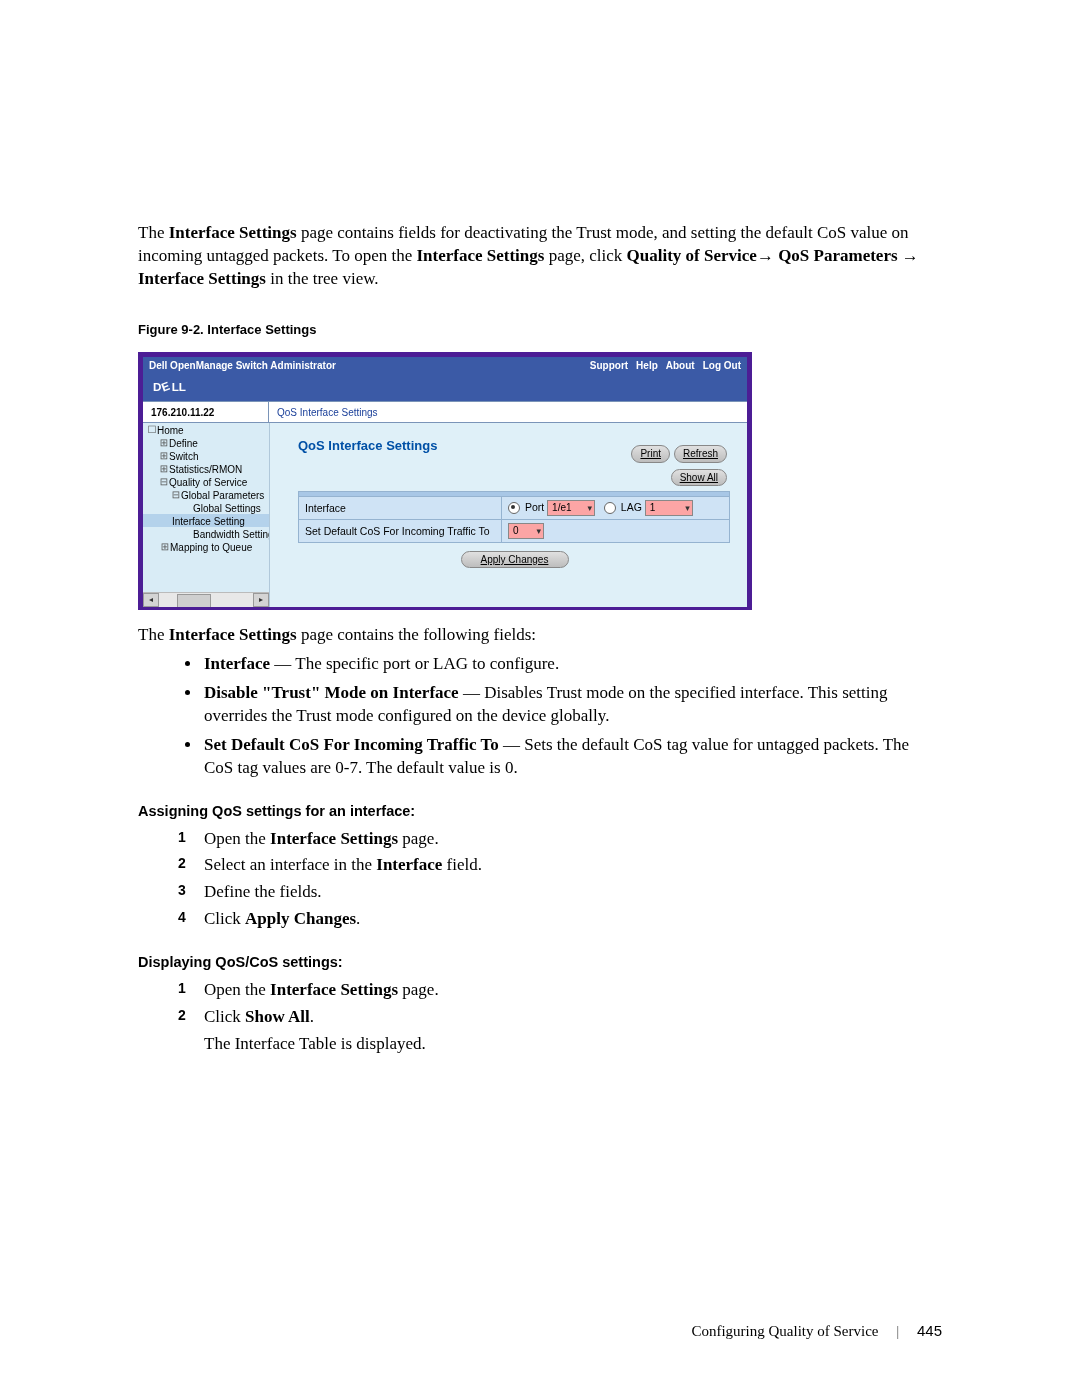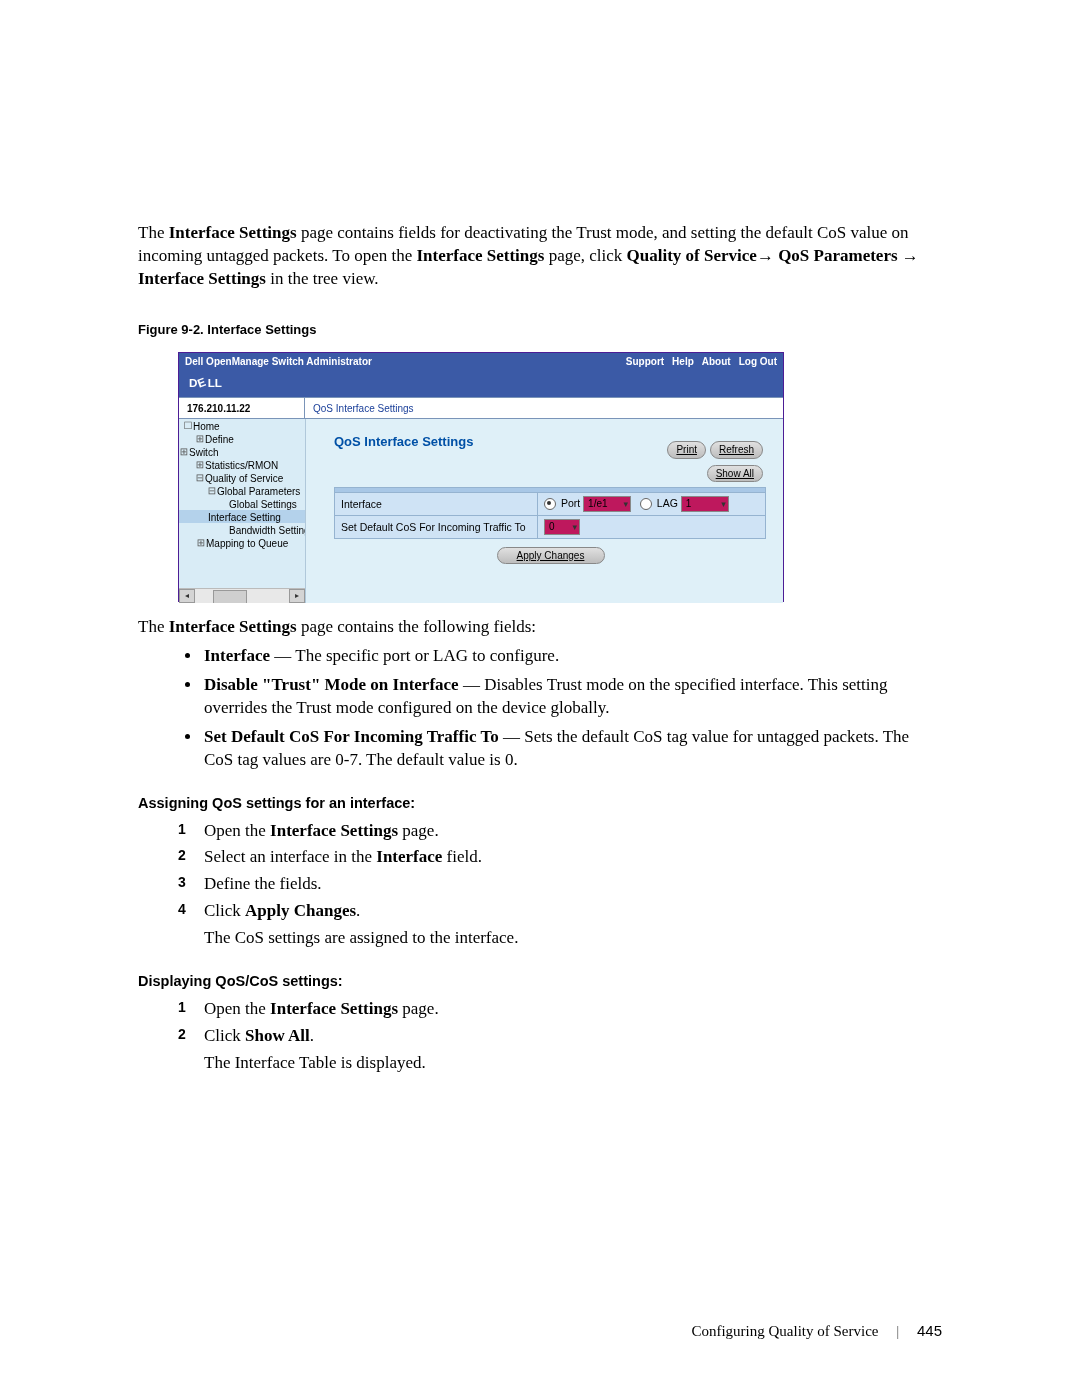--- a/index.html
+++ b/index.html
@@ -1,21 +1,21 @@
 <!DOCTYPE html>
 <html><head>
 <meta charset="utf-8">
 <style>
   html,body{margin:0;padding:0;background:#fff;font-family:"Times New Roman",serif;font-size:17px;color:#000;line-height:1.35}
   .page{width:1080px;height:1397px;position:relative;box-sizing:border-box;padding:0 138px 0 138px}
   .content{padding-top:222px}
   h2.section{font-family:Arial,Helvetica,sans-serif;font-weight:bold;font-size:18px;margin:0 0 10px 0}
   p{margin:0 0 4px 0}
   .caption{font-family:Arial,Helvetica,sans-serif;font-weight:bold;font-size:13px;margin:30px 0 14px 0}
-  .screenshot{margin-left:40px;width:604px;height:248px;border:1px solid #4c1d95;background:#dff0f8;font-family:"MS Sans Serif",Tahoma,Arial,sans-serif;font-size:10px;color:#000;box-shadow:0 0 0 1px #999 inset}
+  .screenshot{width:604px;height:248px;border:5px solid #4c1d95;background:#dff0f8;font-family:"MS Sans Serif",Tahoma,Arial,sans-serif;font-size:10px;color:#000;box-shadow:0 0 0 1px #999 inset}
   .ss-topbar{background:#3b5aa6;color:#fff;height:16px;display:flex;align-items:center;padding:0 6px;font-size:10px;font-weight:bold}
   .ss-topbar .spacer{flex:1}
   .ss-topbar .link{margin-left:8px;font-weight:bold;font-size:10px;cursor:pointer}
   .ss-logo{background:#3b5aa6;height:28px;display:flex;align-items:center;padding-left:10px}
   .ss-logo svg{height:18px}
   .ss-breadcrumb{display:flex;height:20px;background:#fff;border-top:1px solid #7a94b8;border-bottom:1px solid #7a94b8}
   .ss-ip{width:117px;border-right:1px solid #7a94b8;display:flex;align-items:center;padding-left:8px;font-weight:bold;color:#000}
   .ss-bc{flex:1;display:flex;align-items:center;padding-left:8px;color:#1a3f99}
   .ss-body{display:flex;height:184px;background:#dff0f8}
   .ss-tree{width:126px;background:#d9ecf6;border-right:1px solid #b0c8da;overflow:hidden;position:relative}
@@ -31,21 +31,21 @@
   .ss-main{flex:1;background:#dff0f8;padding:14px 16px 0 28px;position:relative}
   .ss-title{color:#0050a6;font-family:Arial,sans-serif;font-weight:bold;font-size:13px}
   .ss-buttons{position:absolute;right:20px;top:22px;display:flex;flex-direction:column;align-items:flex-end;gap:6px}
   .ss-btnrow{display:flex;gap:4px}
   .pillbtn{background:linear-gradient(#e0e0e0,#bdbdbd);border:1px solid #888;border-radius:10px;padding:1px 8px;font-size:10px;text-decoration:underline;color:#000;cursor:pointer}
   .form-table{margin-top:36px;width:432px;border-collapse:collapse;font-size:10.5px}
   .form-table td{border:1px solid #95b3d0;background:#cfe3f5;padding:3px 6px}
   .form-table .hdr td{background:#a8c7e6}
   .radio{display:inline-block;width:10px;height:10px;border:1px solid #666;border-radius:50%;vertical-align:middle;margin-right:2px;background:#fff;position:relative}
   .radio.on::after{content:"";position:absolute;left:2px;top:2px;width:4px;height:4px;background:#333;border-radius:50%}
-  .sel{display:inline-block;border:1px solid #888;background:#be185d;padding:0 14px 0 4px;height:14px;line-height:14px;position:relative;font-size:10px;min-width:28px}
+  .sel{display:inline-block;border:1px solid #888;background:#fca5a5;padding:0 14px 0 4px;height:14px;line-height:14px;position:relative;font-size:10px;min-width:28px}
   .sel::after{content:"▾";position:absolute;right:2px;top:0;font-size:9px;color:#333}
   .apply{display:block;margin:8px auto 0 auto;width:90px;text-align:center}
   .after-fig{margin-top:14px}
   ul.bullets{list-style:disc;padding-left:64px;margin:6px 0 0 0}
   ul.bullets li{margin-bottom:6px;padding-left:2px}
   h3.sub{font-family:Arial,Helvetica,sans-serif;font-weight:bold;font-size:14.5px;margin:22px 0 6px 0}
   ol.steps{list-style:none;padding-left:40px;margin:4px 0 0 0}
   ol.steps li{margin-bottom:4px;position:relative;padding-left:26px}
   ol.steps li .num{position:absolute;left:0;top:0;font-family:Arial,sans-serif;font-weight:bold;font-size:14px}
   .step-result{margin-left:66px;margin-top:2px}
@@ -84,21 +84,21 @@
       </div>
       <div class="ss-breadcrumb">
         <div class="ss-ip">176.210.11.22</div>
         <div class="ss-bc">QoS Interface Settings</div>
       </div>
       <div class="ss-body">
         <div class="ss-tree">
           <div class="tree-scroll" id="tree-scroll">
               <div class="tree-row" style="padding-left: 4px;"><span class="glyph">☐</span><span class="lbl">Home</span></div>
               <div class="tree-row" style="padding-left: 16px;"><span class="glyph">⊞</span><span class="lbl">Define</span></div>
-              <div class="tree-row" style="padding-left: 0;"><span class="glyph">⊞</span><span class="lbl">Switch</span></div>
+              <div class="tree-row" style="padding-left: 16px;"><span class="glyph">⊞</span><span class="lbl">Switch</span></div>
               <div class="tree-row" style="padding-left: 16px;"><span class="glyph">⊞</span><span class="lbl">Statistics/RMON</span></div>
               <div class="tree-row" style="padding-left: 16px;"><span class="glyph">⊟</span><span class="lbl">Quality of Service</span></div>
               <div class="tree-row" style="padding-left: 28px;"><span class="glyph">⊟</span><span class="lbl">Global Parameters</span></div>
               <div class="tree-row" style="padding-left: 40px;"><span class="glyph"></span><span class="lbl">Global Settings</span></div>
               <div class="tree-row hl" style="padding-left: 19px;"><span class="glyph"></span><span class="lbl">Interface Setting</span></div>
               <div class="tree-row" style="padding-left: 40px;"><span class="glyph"></span><span class="lbl">Bandwidth Setting</span></div>
               <div class="tree-row" style="padding-left: 17px;"><span class="glyph">⊞</span><span class="lbl">Mapping to Queue</span></div>
             </div>
           <div class="hscroll">
             <div class="arrow">◂</div>
@@ -154,21 +154,20 @@
         <li><span class="b">Set Default CoS For Incoming Traffic To</span> — Sets the default CoS tag value for untagged packets. The CoS tag values are 0-7. The default value is 0.</li>
       </ul>
 
     <h3 class="sub">Assigning QoS settings for an interface:</h3>
     <ol class="steps" id="assign-steps">
         <li><span class="num">1</span>Open the <span class="b">Interface Settings</span> page.</li>
         <li><span class="num">2</span>Select an interface in the <span class="b">Interface</span> field.</li>
         <li><span class="num">3</span>Define the fields.</li>
         <li><span class="num">4</span>Click <span class="b">Apply Changes</span>.</li>
       </ol>
-    <p class="step-result">The CoS settings are assigned to the interface.</p>
 
     <h3 class="sub">Displaying QoS/CoS settings:</h3>
     <ol class="steps" id="display-steps">
         <li><span class="num">1</span>Open the <span class="b">Interface Settings</span> page.</li>
         <li><span class="num">2</span>Click <span class="b">Show All</span>.</li>
       </ol>
     <p class="step-result">The Interface Table is displayed.</p>
   </div>
 
   <div class="footer">

